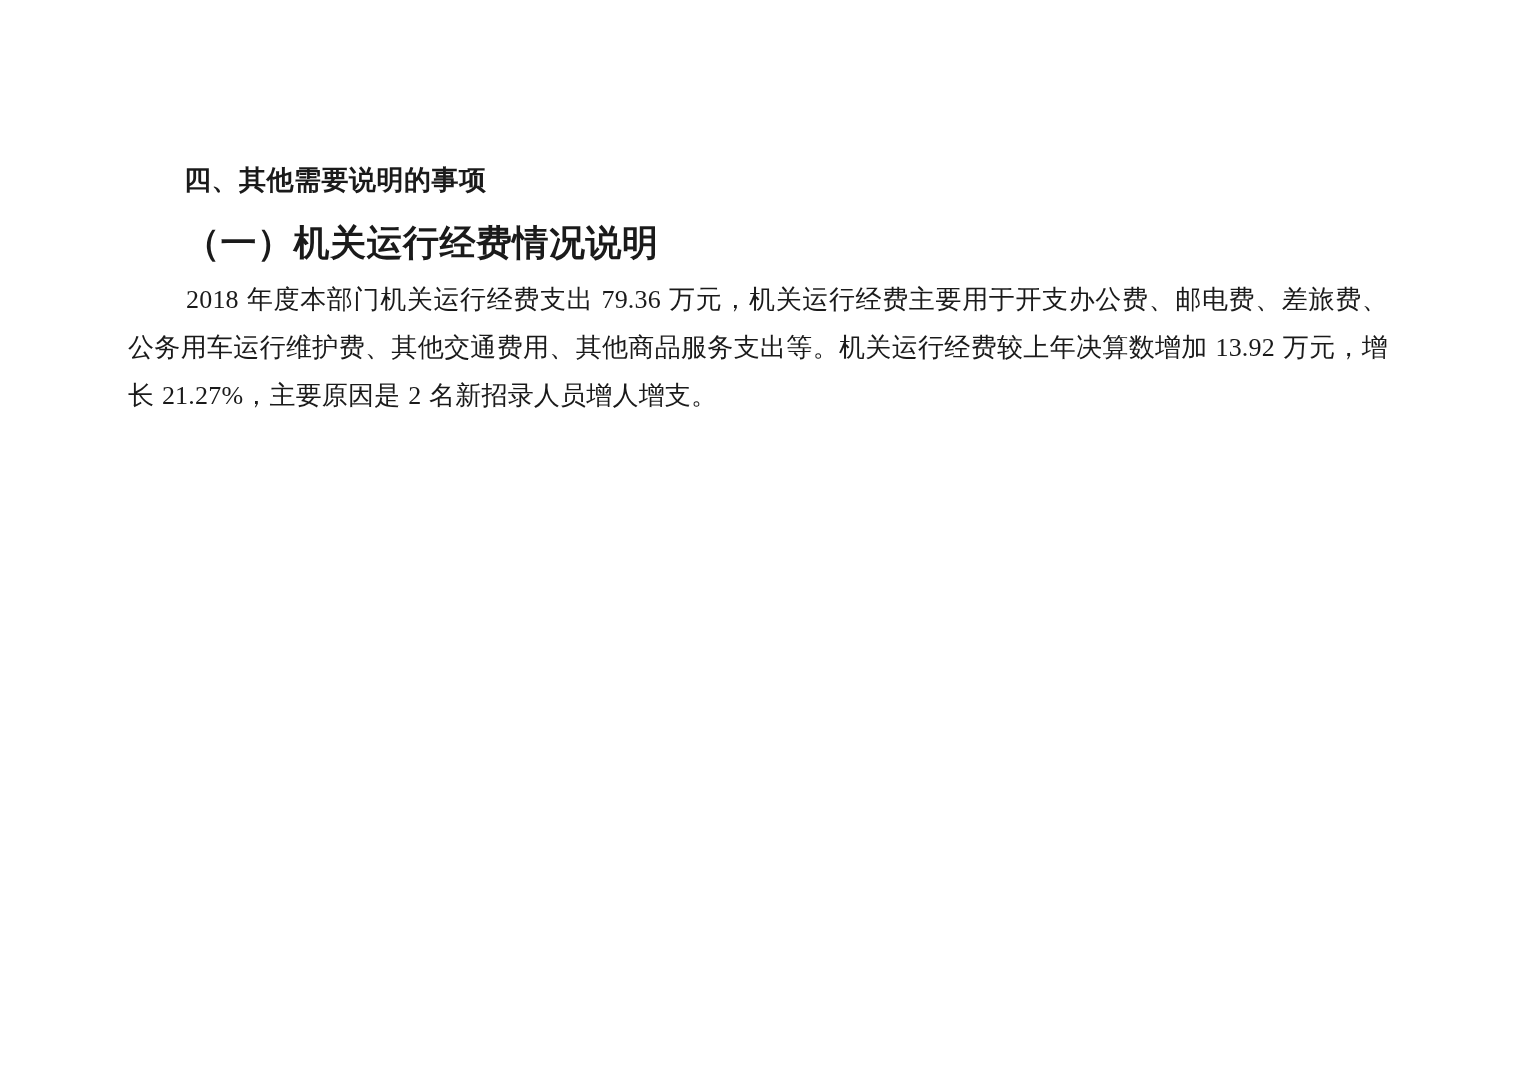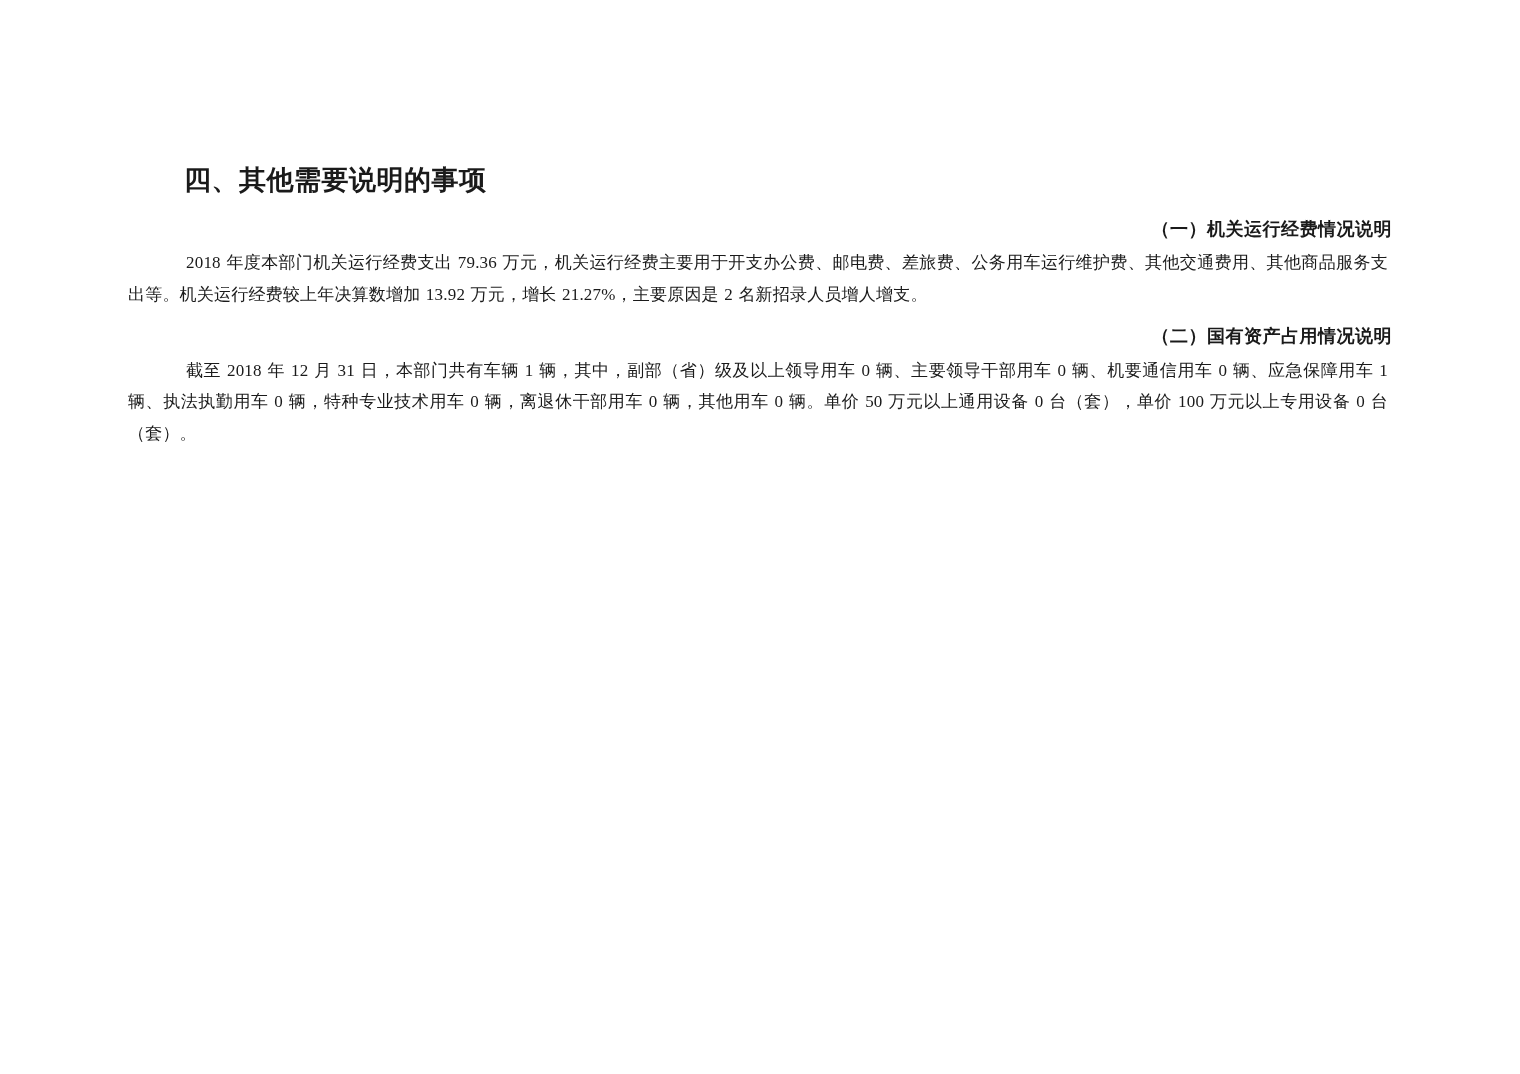--- a/index.html
+++ b/index.html
@@ -29,29 +29,28 @@
     font-weight: bold;
     font-size: 27px;
     line-height: 1.5;
     margin: 0 0 14px 0;
     letter-spacing: 0.5px;
     text-indent: 56px;
   }
   .subheading {
     font-family: "Liberation Serif", "DejaVu Serif", serif;
     font-weight: bold;
-    font-size: 18px;
+    font-size: 36px;
     line-height: 1.6;
     margin: 0 0 4px 0;
     text-indent: 56px;
     letter-spacing: 0.5px;
-    text-align: right;
   }
   .para {
-    font-size: 17px;
+    font-size: 26px;
     line-height: 1.85;
     margin: 0 4px 4px 0;
     text-indent: 58px;
     text-align: justify;
     text-justify: inter-ideograph;
     letter-spacing: 0.2px;
     word-spacing: 1px;
   }
   .para:last-child {
     margin-bottom: 0;
@@ -66,20 +65,16 @@
 <div class="page">
   <div class="doc-body">
 
     <h1 class="heading">四、其他需要说明的事项</h1>
 
     <div class="block">
       <div class="subheading">（一）机关运行经费情况说明</div>
       <p class="para">2018 年度本部门机关运行经费支出 79.36 万元，机关运行经费主要用于开支办公费、邮电费、差旅费、公务用车运行维护费、其他交通费用、其他商品服务支出等。机关运行经费较上年决算数增加 13.92 万元，增长 21.27%，主要原因是 2 名新招录人员增人增支。</p>
     </div>
 
-    <div class="block">
-      <div class="subheading">（二）国有资产占用情况说明</div>
-      <p class="para">截至 2018 年 12 月 31 日，本部门共有车辆 1 辆，其中，副部（省）级及以上领导用车 0 辆、主要领导干部用车 0 辆、机要通信用车 0 辆、应急保障用车 1 辆、执法执勤用车 0 辆，特种专业技术用车 0 辆，离退休干部用车 0 辆，其他用车 0 辆。单价 50 万元以上通用设备 0 台（套），单价 100 万元以上专用设备 0 台（套）。</p>
-    </div>
 
 
   </div>
 </div>
 
 </body></html>

